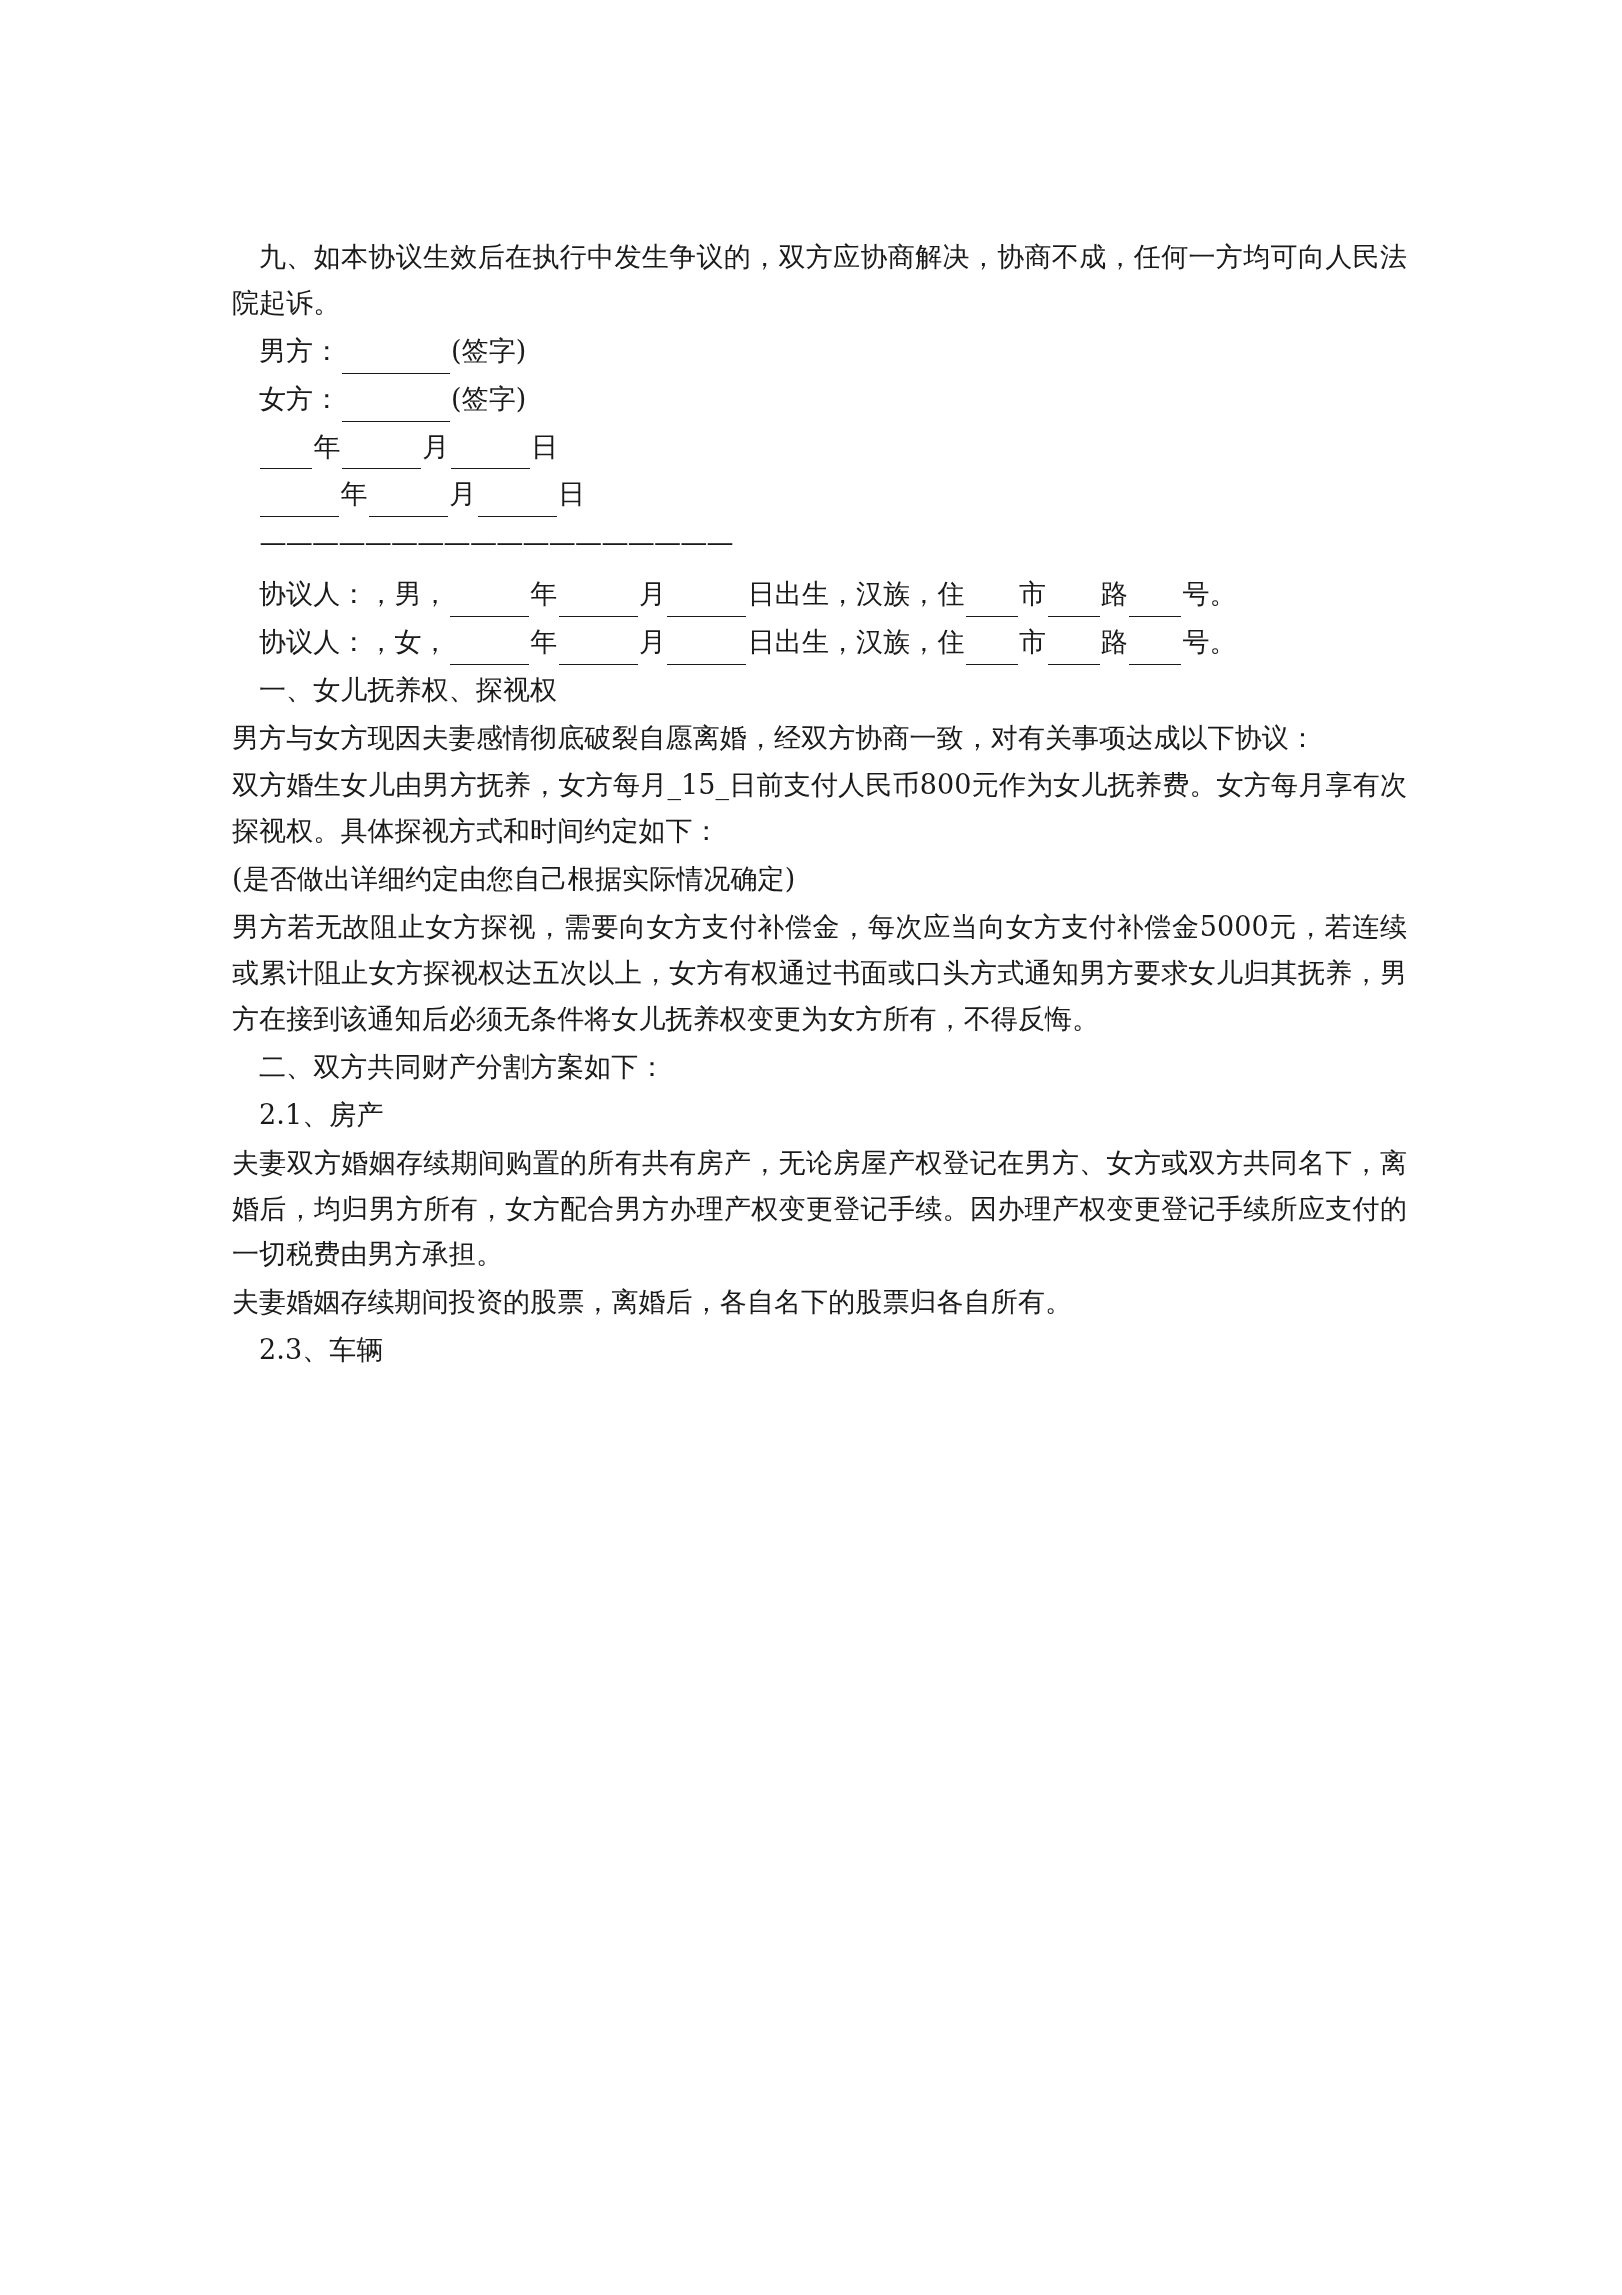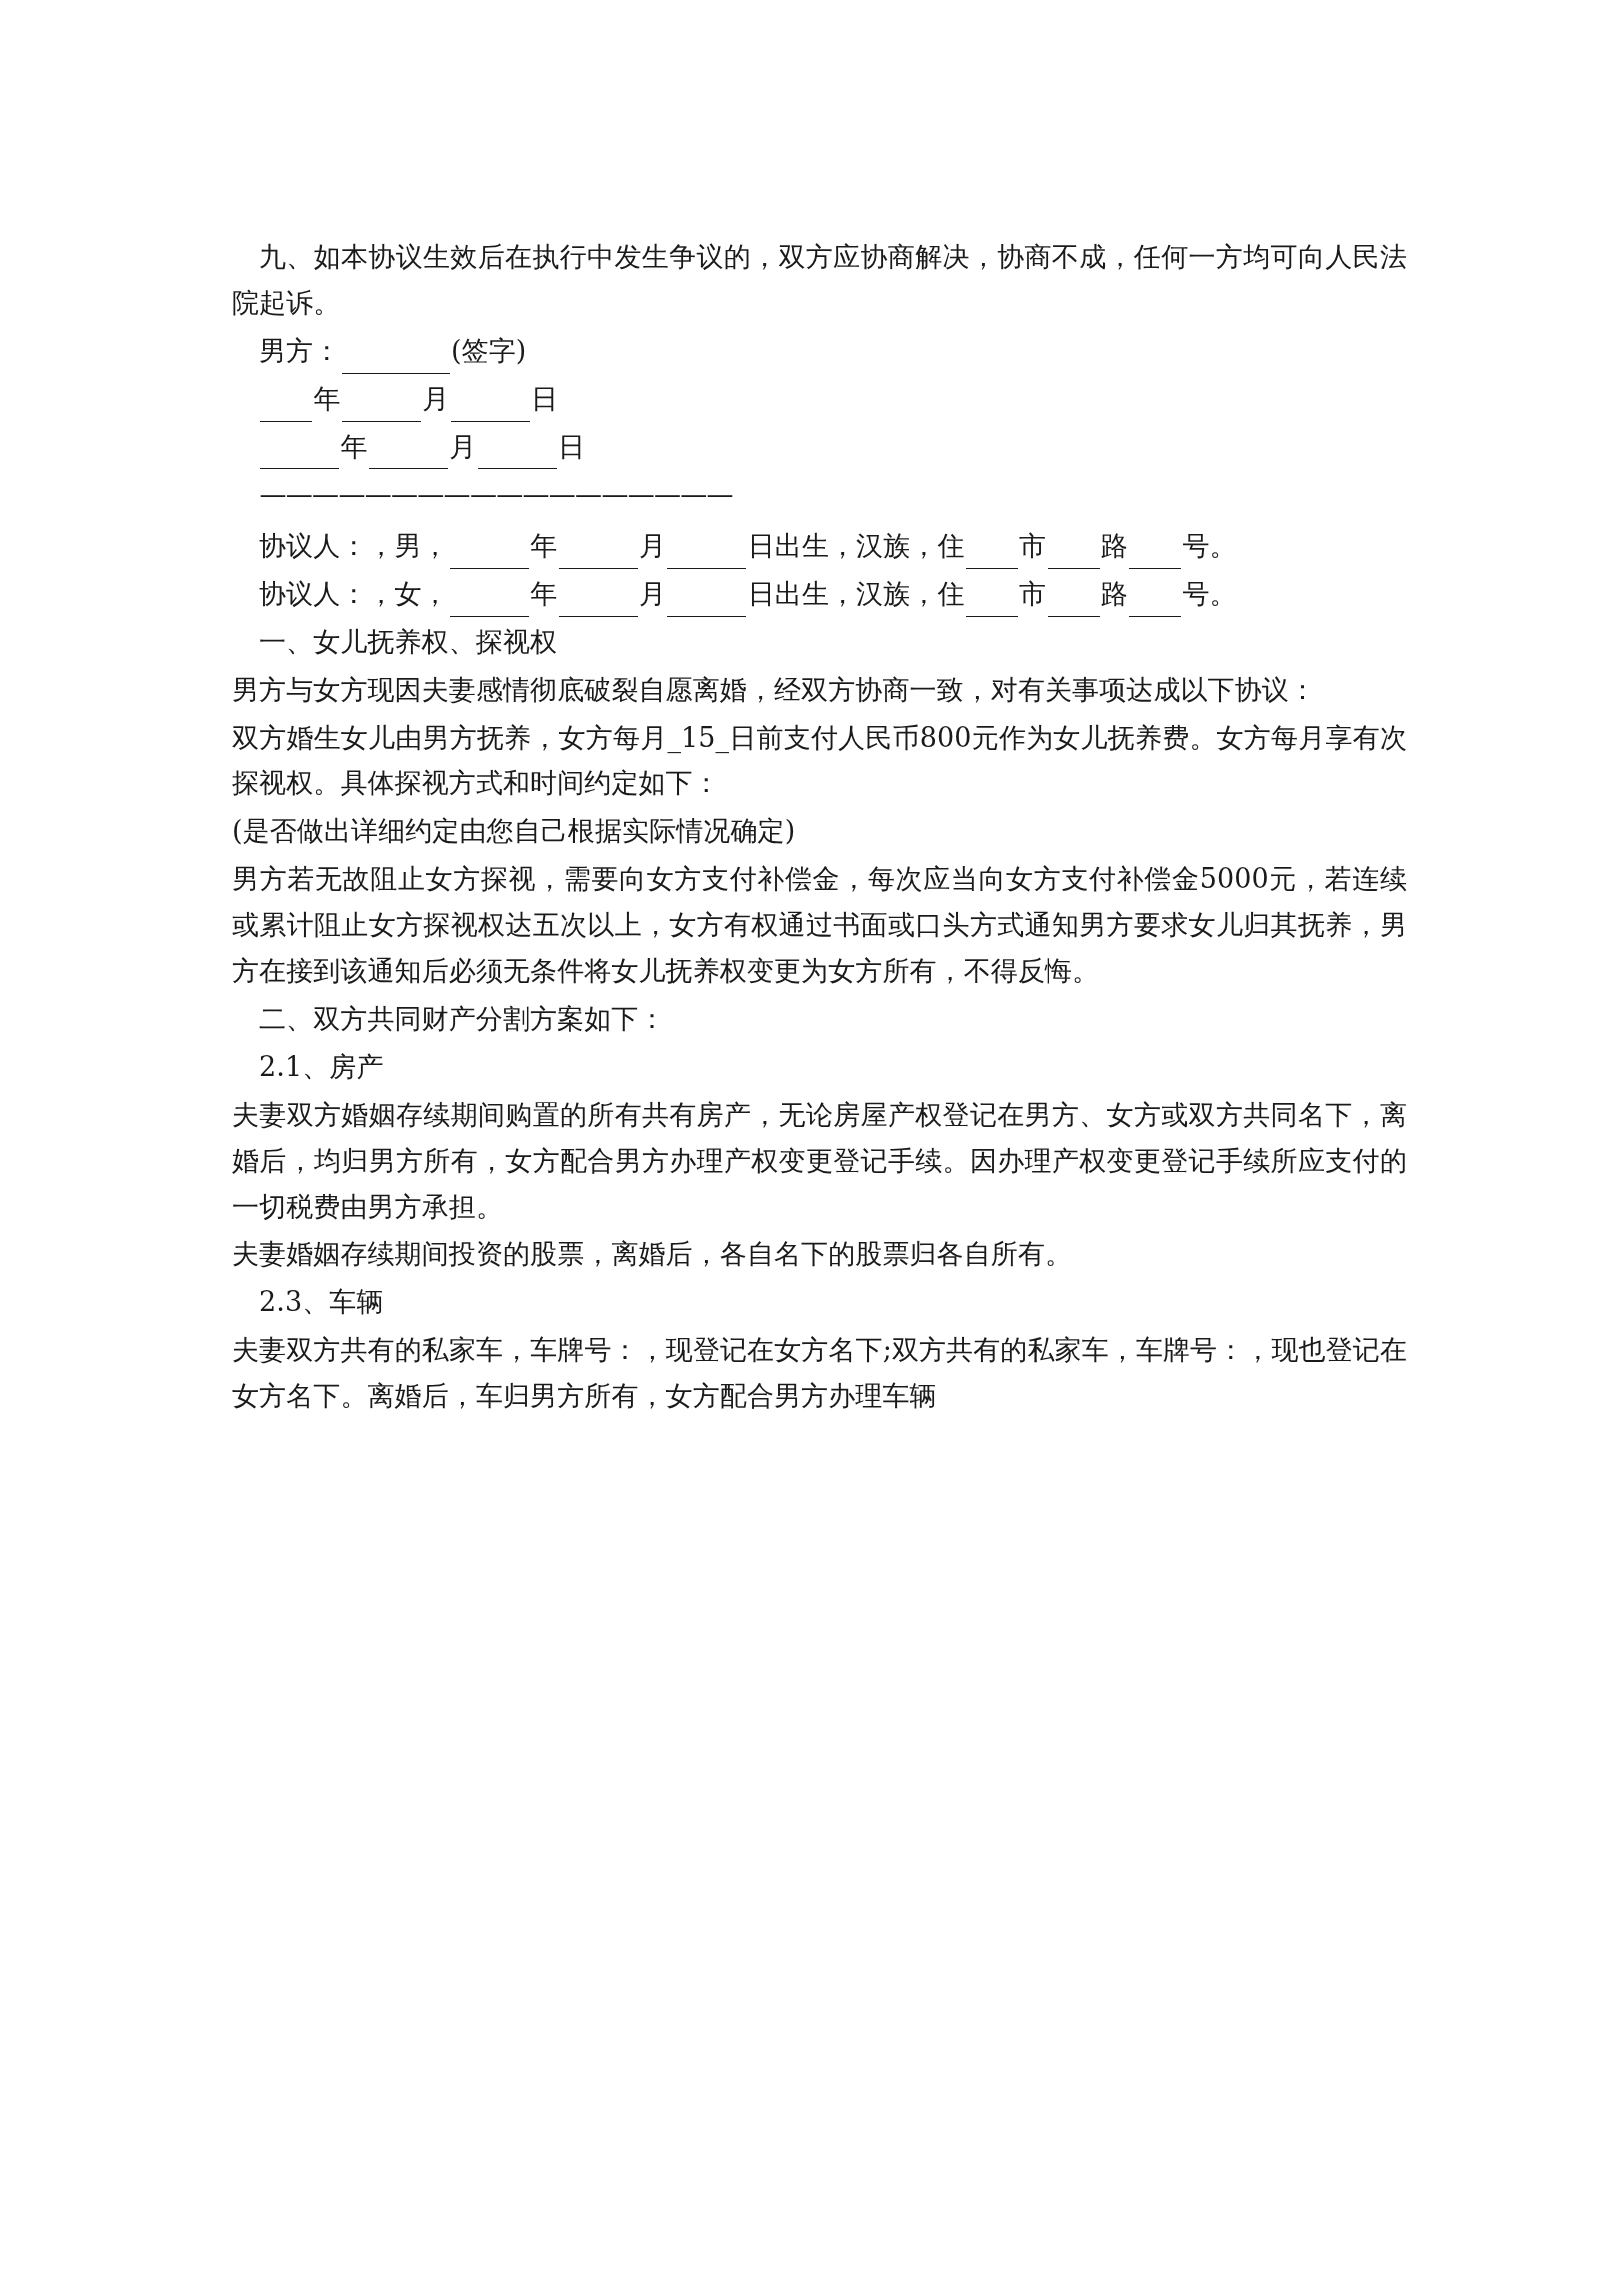--- a/index.html
+++ b/index.html
@@ -58,20 +58,21 @@
 </head>
 <body>
 
 <div class="page">
   <div class="doc-body">
 
     <p class="para indent">九、如本协议生效后在执行中发生争议的，双方应协商解决，协商不成，任何一方均可向人民法院起诉。</p>
 
     <p class="para indent"><span>男方：</span><span class="blank b-xl"></span><span>(签字)</span></p>
 
+    <p class="para indent"><span>女方：</span><span class="blank b-xl"></span><span>(签字)</span></p>
 
     <p class="para indent"><span class="blank b-md"></span><span>年</span><span class="blank b-lg"></span><span>月</span><span class="blank b-lg"></span><span>日</span></p>
 
     <p class="para indent"><span class="blank b-lg"></span><span>年</span><span class="blank b-lg"></span><span>月</span><span class="blank b-lg"></span><span>日</span></p>
 
     <div class="divider-line">——————————————————</div>
 
     <p class="para indent"><span>协议人：，男，</span><span class="blank b-lg"></span><span>年</span><span class="blank b-lg"></span><span>月</span><span class="blank b-lg"></span><span>日出生，汉族，住</span><span class="blank b-md"></span><span>市</span><span class="blank b-md"></span><span>路</span><span class="blank b-md"></span><span>号。</span></p>
 
     <p class="para indent"><span>协议人：，女，</span><span class="blank b-lg"></span><span>年</span><span class="blank b-lg"></span><span>月</span><span class="blank b-lg"></span><span>日出生，汉族，住</span><span class="blank b-md"></span><span>市</span><span class="blank b-md"></span><span>路</span><span class="blank b-md"></span><span>号。</span></p>
@@ -90,17 +91,16 @@
 
     <p class="para indent">2.1、房产</p>
 
     <p class="para">夫妻双方婚姻存续期间购置的所有共有房产，无论房屋产权登记在男方、女方或双方共同名下，离婚后，均归男方所有，女方配合男方办理产权变更登记手续。因办理产权变更登记手续所应支付的一切税费由男方承担。</p>
 
 
     <p class="para">夫妻婚姻存续期间投资的股票，离婚后，各自名下的股票归各自所有。</p>
 
     <p class="para indent">2.3、车辆</p>
 
-    <p class="para">夫妻双方共有的私家车，车牌号：，现登记在女方名下;双方共有的私家车，车牌号：，现也登记在女方名下。离婚后，车归男方所有，女方配合男方办理车辆</p>
 
   </div>
 </div>
 
 
 </body></html>

